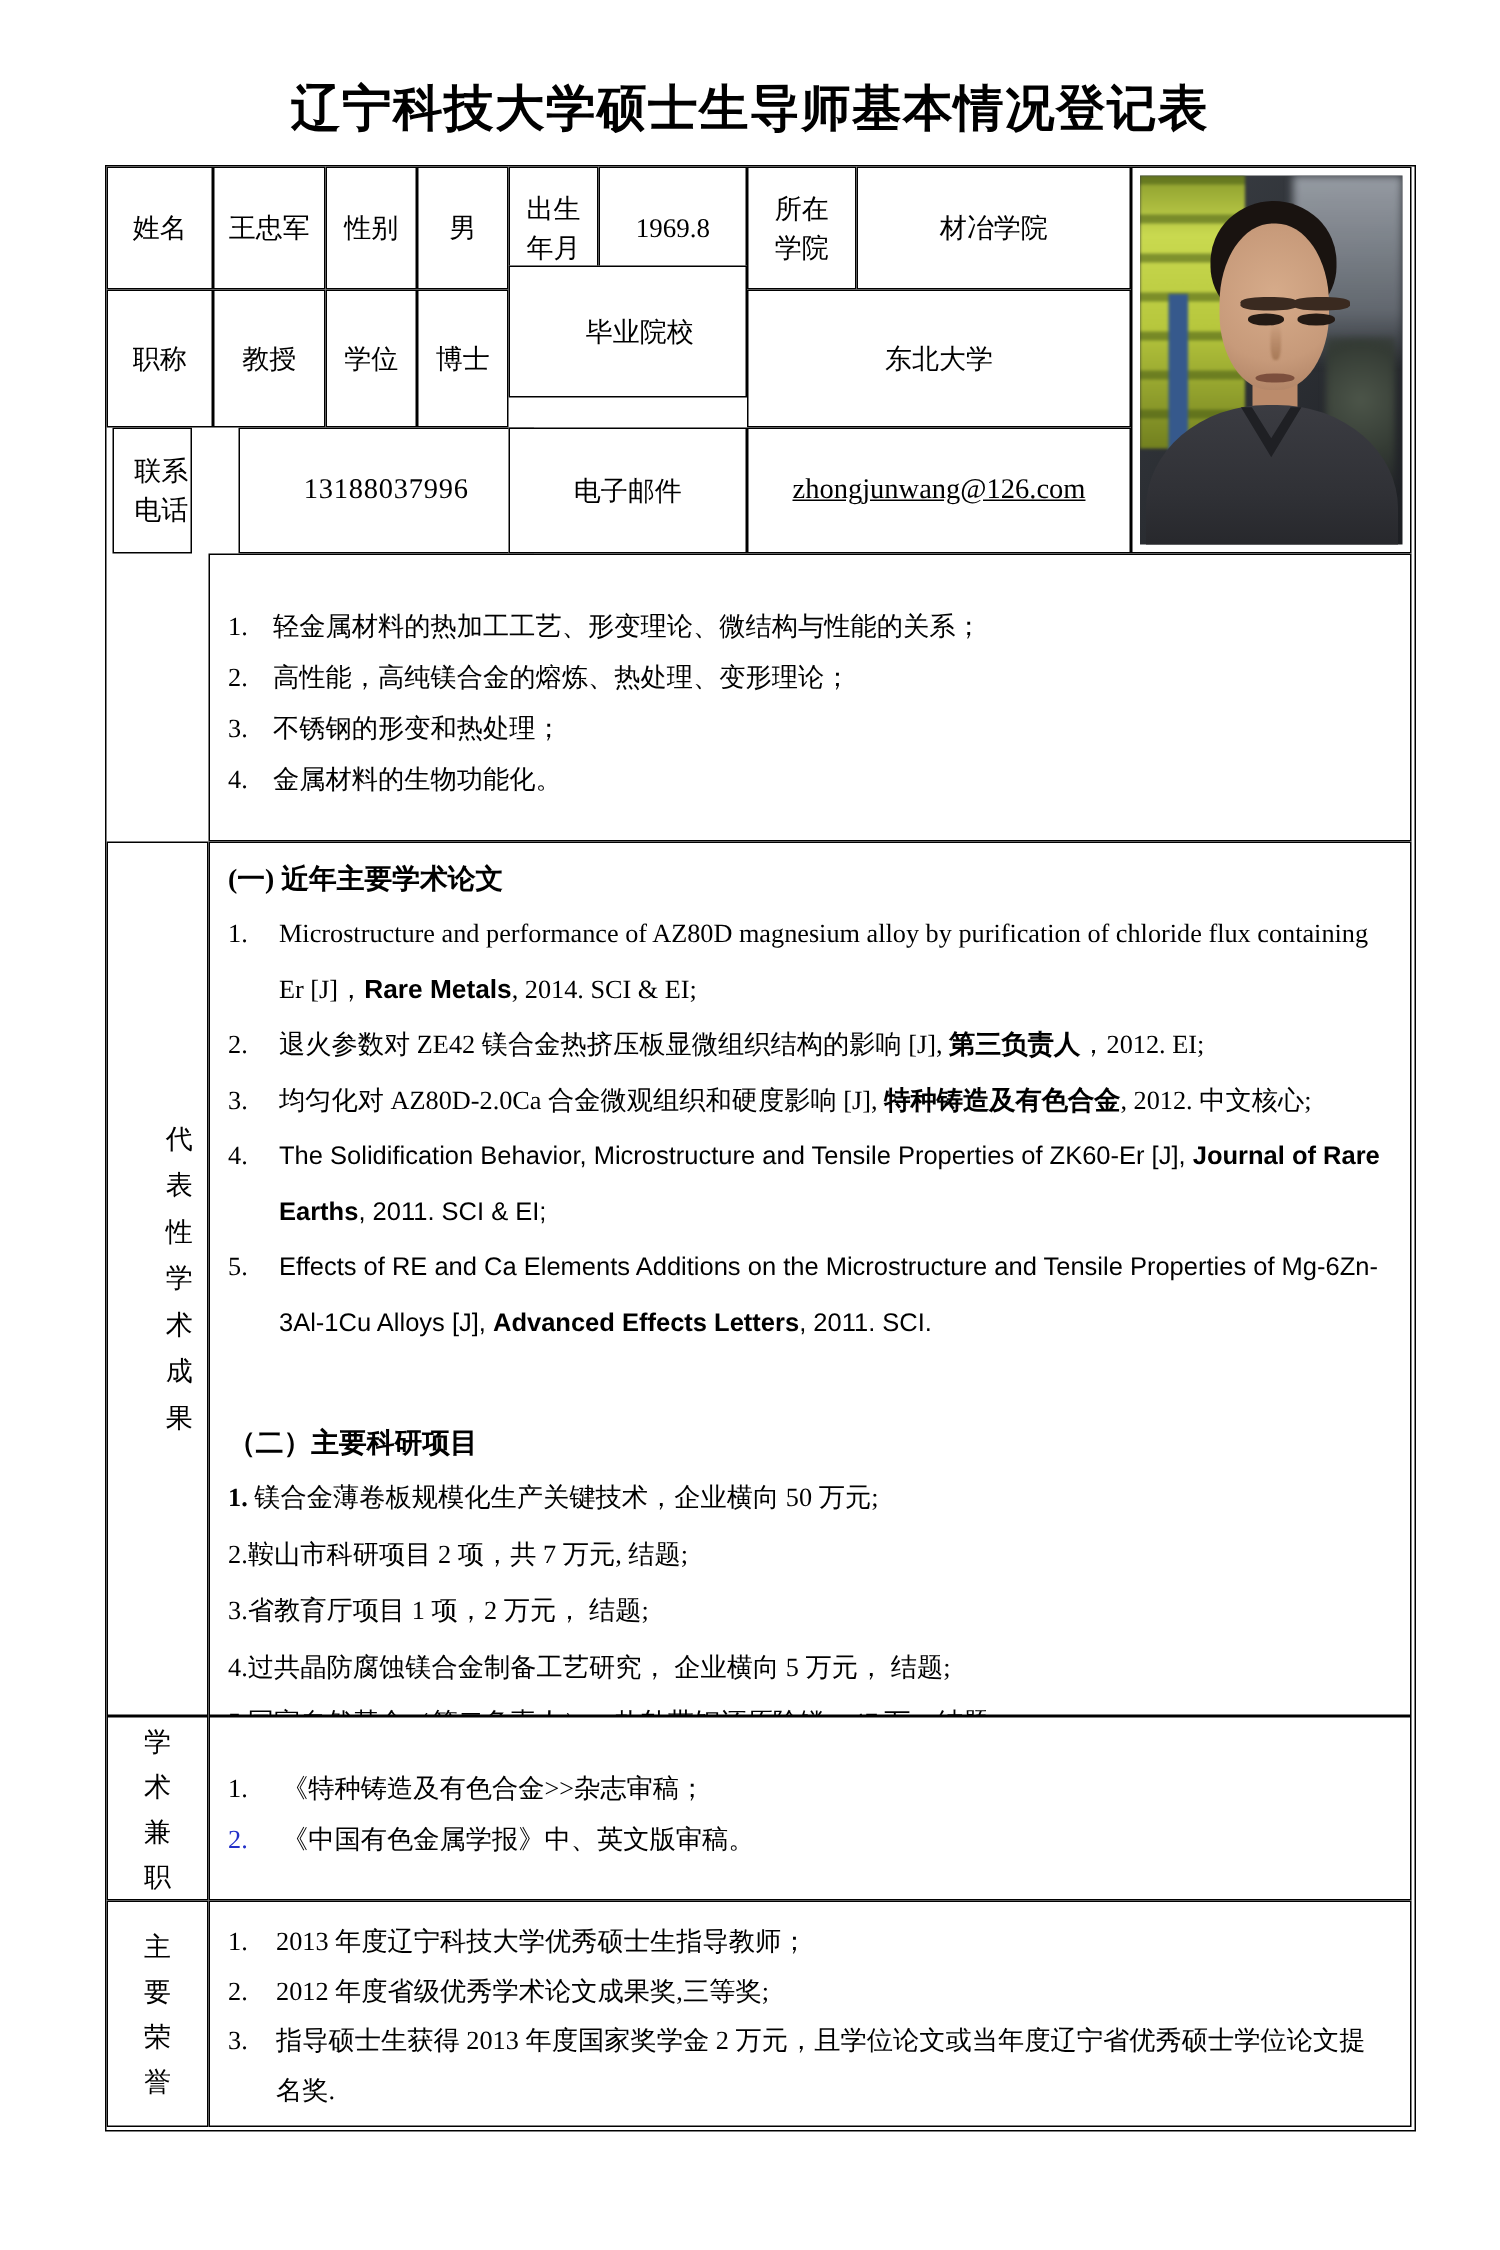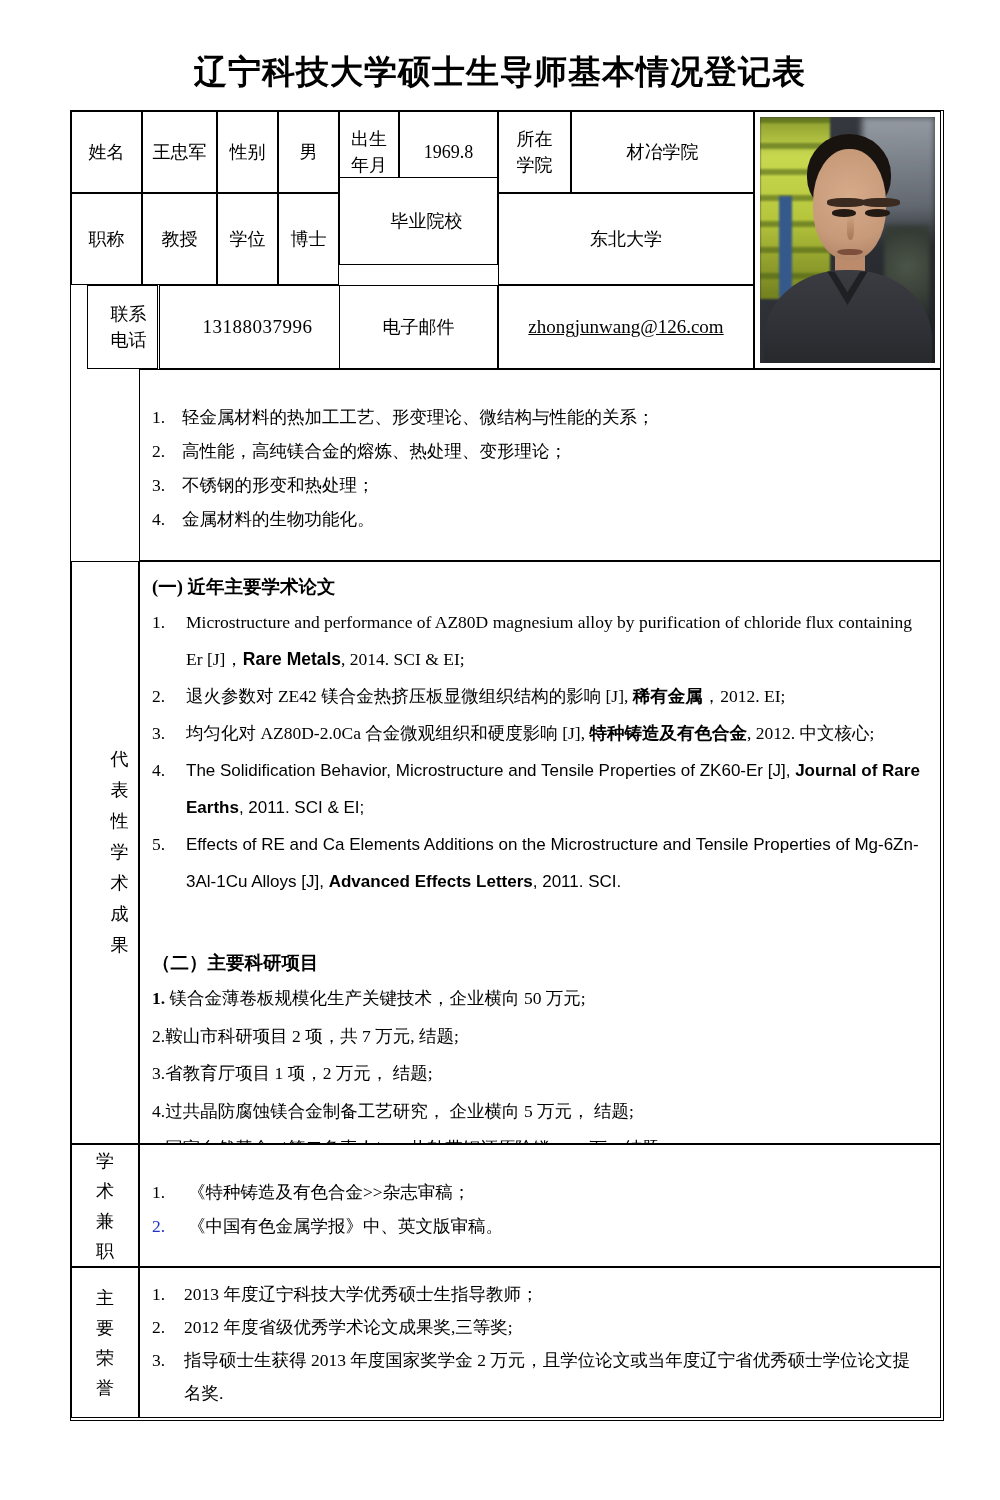--- a/index.html
+++ b/index.html
@@ -87,21 +87,21 @@
     </div>
   <div class="cell" style="left:0;top:82px;width:71px;height:92px;">职称</div>
 
   <div class="cell" style="left:500px;top:0;width:183px;height:82px;">材冶学院</div>
   <div class="cell" style="left:71px;top:82px;width:75px;height:92px;">教授</div>
   <div class="cell" style="left:146px;top:82px;width:61px;height:92px;">学位</div>
   <div class="cell" style="left:207px;top:82px;width:61px;height:92px;font-family:Liberation Serif, serif;">博士</div>
   <div class="cell" style="left:268px;top:66px;width:159px;height:88px;padding-left:16px;">毕业院校</div>
   <div class="cell" style="left:427px;top:82px;width:256px;height:92px;">东北大学</div>
 
-  <div class="cell" style="left:16px;top:174px;width:71px;height:84px;padding-left:12px;">
+  <div class="cell" style="left:4px;top:174px;width:53px;height:84px;padding-left:12px;">
       <span class="wrap2">联系电话</span>
     </div>
   <div class="cell" style="left:88px;top:174px;width:197px;height:84px;">
       <span class="phone-val">13188037996</span>
     </div>
   <div class="cell" style="left:268px;top:174px;width:159px;height:84px;">电子邮件</div>
   <div class="cell" style="left:427px;top:174px;width:256px;height:84px;">
       <span class="email-link">zhongjunwang@126.com</span>
     </div>
 
@@ -150,21 +150,21 @@
   </div>
   <div class="content-cell" style="left:68px;top:450px;width:802px;height:583px;">
     <div class="sec-heading">(一) 近年主要学术论文</div>
 
     <div class="li">
         <span class="num">1.</span>
         <span class="ptext"><span>Microstructure and performance of AZ80D magnesium alloy by purification of chloride flux containing Er [J]，</span><b class="journal">Rare Metals</b><span>, 2014. SCI &amp; EI;</span></span>
       </div>
     <div class="li">
         <span class="num">2.</span>
-        <span class="ptext"><span>退火参数对 ZE42 镁合金热挤压板显微组织结构的影响 [J], </span><b class="journal">稀有金属</b><span>，2012. EI;</span></span>
+        <span class="ptext"><span>退火参数对 ZE42 镁合金热挤压板显微组织结构的影响 [J], </span><b class="journal">第三负责人</b><span>，2012. EI;</span></span>
       </div>
     <div class="li">
         <span class="num">3.</span>
         <span class="ptext"><span>均匀化对 AZ80D-2.0Ca 合金微观组织和硬度影响 [J], </span><b class="journal">特种铸造及有色合金</b><span>, 2012. 中文核心;</span></span>
       </div>
     <div class="li paper-en">
         <span class="num">4.</span>
         <span class="ptext"><span>The Solidification Behavior, Microstructure and Tensile Properties of ZK60-Er [J], </span><b class="journal">Journal of Rare Earths</b><span>, 2011. SCI &amp; EI;</span></span>
       </div>
     <div class="li paper-en">

